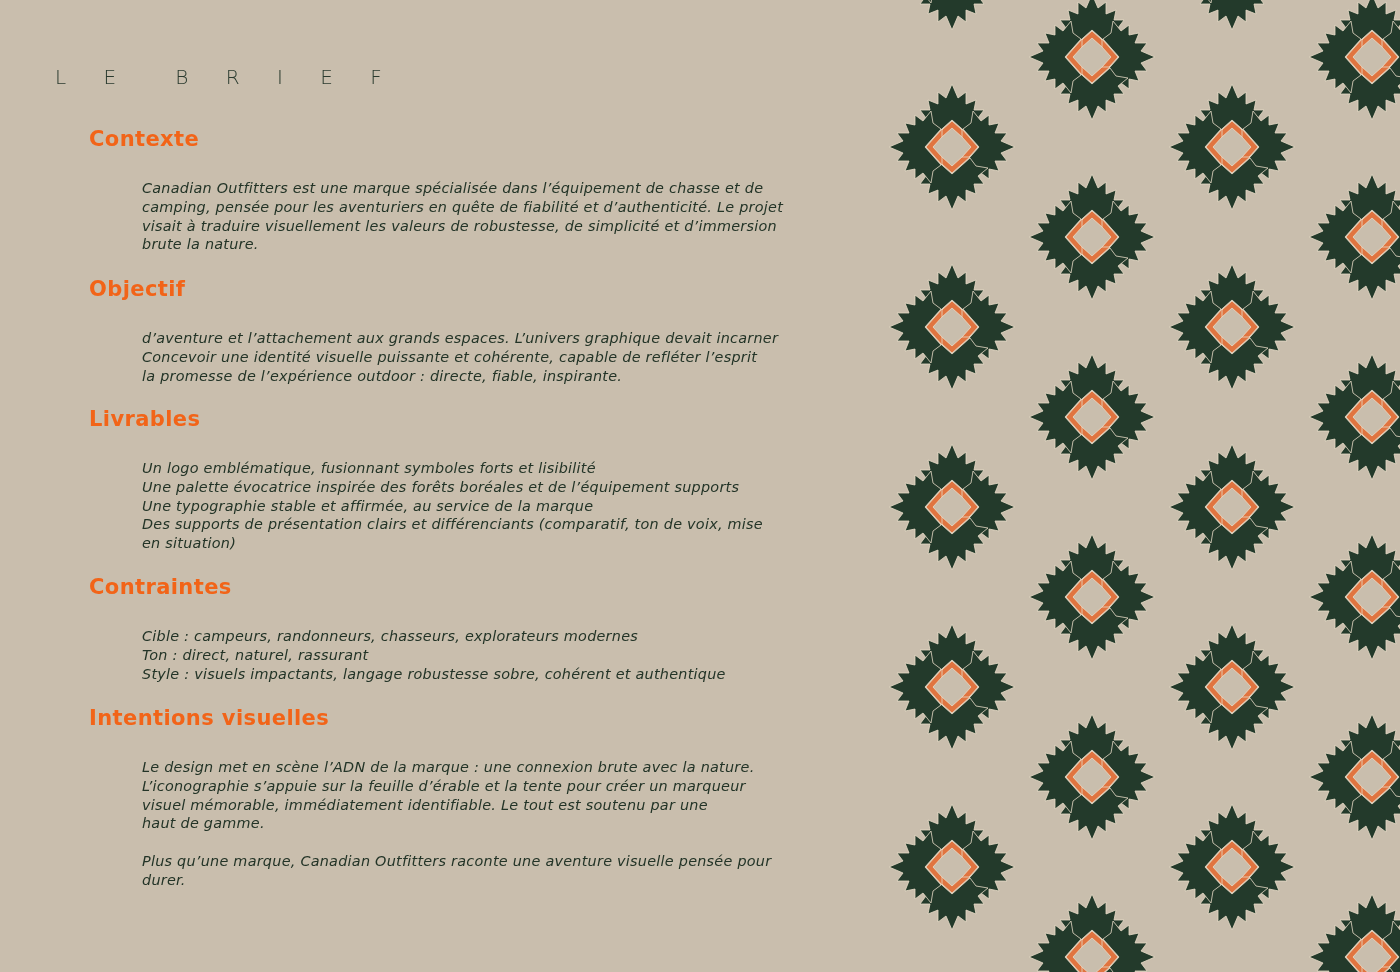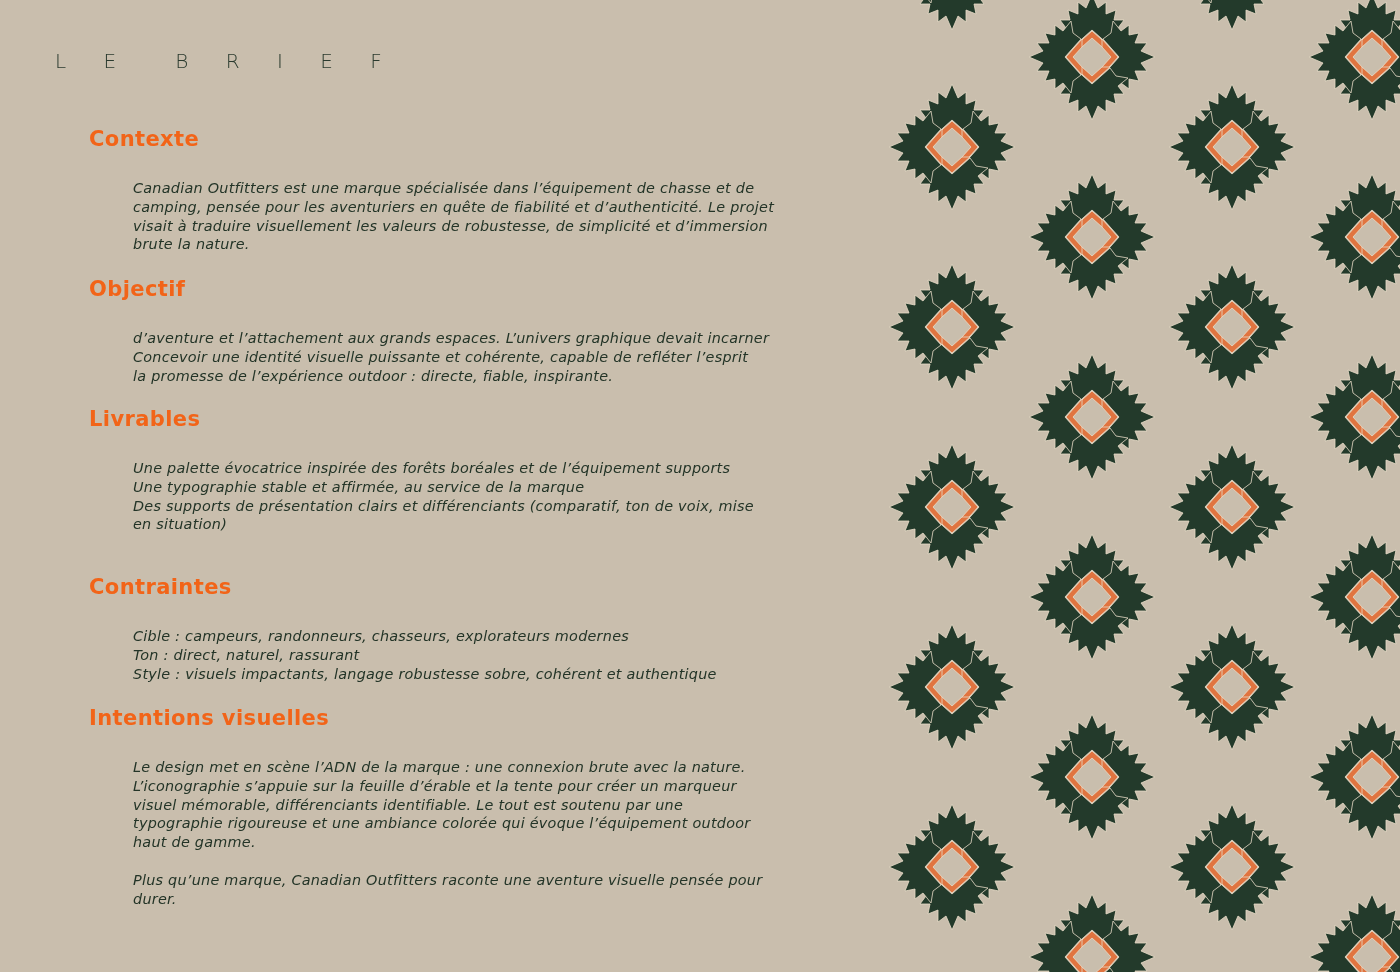--- a/index.html
+++ b/index.html
@@ -6,38 +6,38 @@
   body {
     width: 1400px; height: 972px; overflow: hidden;
     background: #C9BEAD;
     position: relative;
     font-family: "DejaVu Sans", sans-serif;
   }
   .left {
     position: absolute; left: 0; top: 0; width: 870px; height: 972px;
   }
   .page-title {
-    position: absolute; left: 55px; top: 49px;
+    position: absolute; left: 55px; top: 65px;
     font-family: "DejaVu Sans", sans-serif;
     font-size: 20px; font-weight: 300;
     letter-spacing: 15.5px;
     color: #2A3A2E;
     white-space: pre;
   }
   .section { position: absolute; left: 89px; width: 760px; }
   .section h2 {
     margin: 0;
     font-family: "DejaVu Sans", sans-serif;
     font-weight: bold;
     font-size: 21px;
     color: #F26418;
     letter-spacing: 0.4px;
   }
   .section .body {
-    margin: 6px; padding-left: 38px;
+    margin: 15px; padding-left: 38px;
     font-family: "DejaVu Sans", sans-serif;
     font-style: italic;
     font-size: 14.4px;
     line-height: 18.8px;
     color: #233427;
     letter-spacing: 0.25px;
     width: 700px;
   }
   .section .body p { margin: 0; }
   .section .body .gap { height: 18.8px; }
@@ -66,20 +66,21 @@
     <div class="body" style="margin-top:28px">
       <p>d’aventure et l’attachement aux grands espaces. L’univers graphique devait incarner</p>
       <p>Concevoir une identité visuelle puissante et cohérente, capable de refléter l’esprit</p>
       <p>la promesse de l’expérience outdoor : directe, fiable, inspirante.</p>
     </div>
   </div>
 
   <div class="section" style="top:407px">
     <h2>Livrables</h2>
     <div class="body" style="margin-top:28px">
+      <p>Un logo emblématique, fusionnant symboles forts et lisibilité</p>
       <p>Une palette évocatrice inspirée des forêts boréales et de l’équipement supports</p>
       <p>Une typographie stable et affirmée, au service de la marque</p>
       <p>Des supports de présentation clairs et différenciants (comparatif, ton de voix, mise</p>
       <p>en situation)</p>
     </div>
   </div>
 
   <div class="section" style="top:575px">
     <h2>Contraintes</h2>
     <div class="body" style="margin-top:28px">
@@ -87,22 +88,21 @@
       <p>Ton : direct, naturel, rassurant</p>
       <p>Style : visuels impactants, langage robustesse sobre, cohérent et authentique</p>
     </div>
   </div>
 
   <div class="section" style="top:706px">
     <h2>Intentions visuelles</h2>
     <div class="body" style="margin-top:28px">
       <p>Le design met en scène l’ADN de la marque : une connexion brute avec la nature.</p>
       <p>L’iconographie s’appuie sur la feuille d’érable et la tente pour créer un marqueur</p>
-      <p>visuel mémorable, différenciants identifiable. Le tout est soutenu par une</p>
-      <p>typographie rigoureuse et une ambiance colorée qui évoque l’équipement outdoor</p>
+      <p>visuel mémorable, immédiatement identifiable. Le tout est soutenu par une</p>
       <p>haut de gamme.</p>
       <div class="gap"></div>
       <p>Plus qu’une marque, Canadian Outfitters raconte une aventure visuelle pensée pour</p>
       <p>durer.</p>
     </div>
   </div>
 </div>
 
 <svg class="pattern" id="pattern" width="530" height="972" viewBox="0 0 530 972" xmlns="http://www.w3.org/2000/svg">
   <defs>

